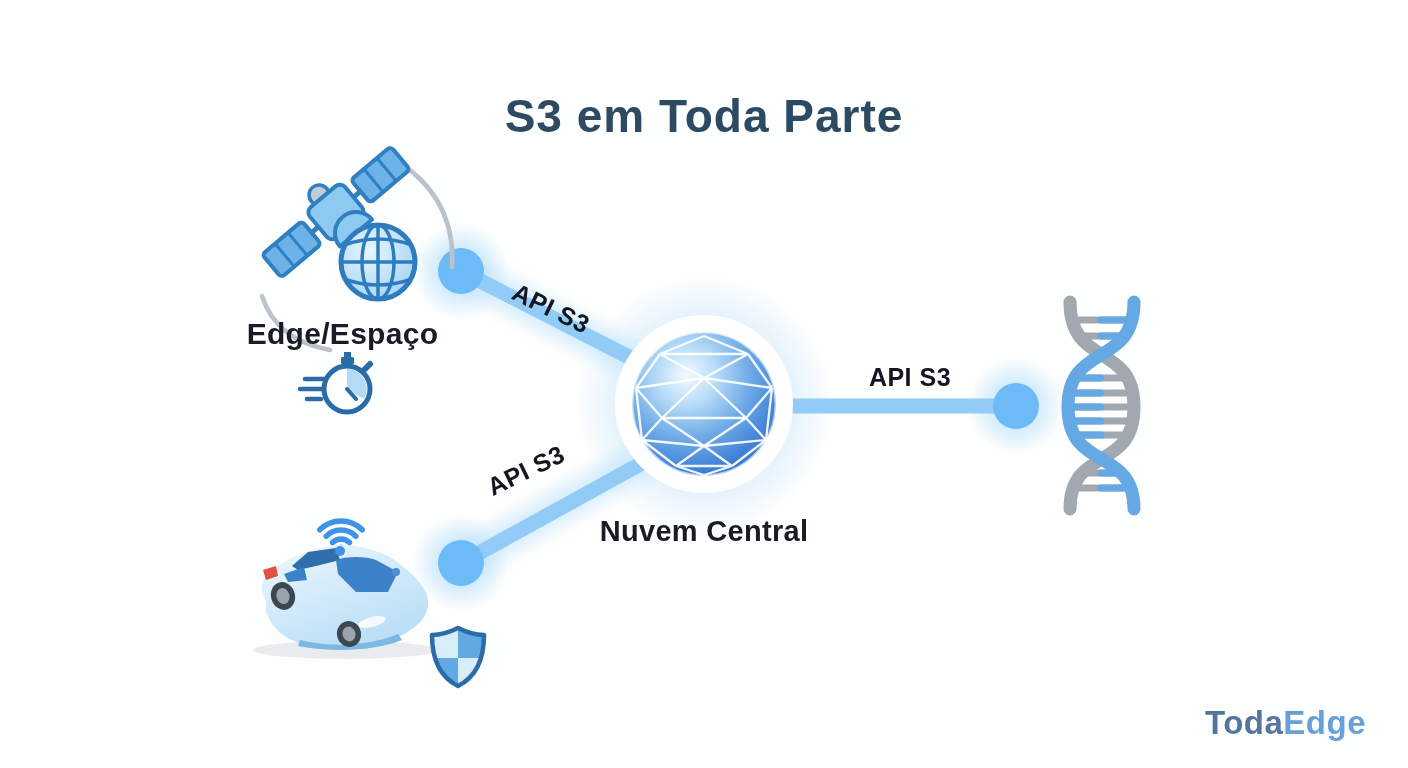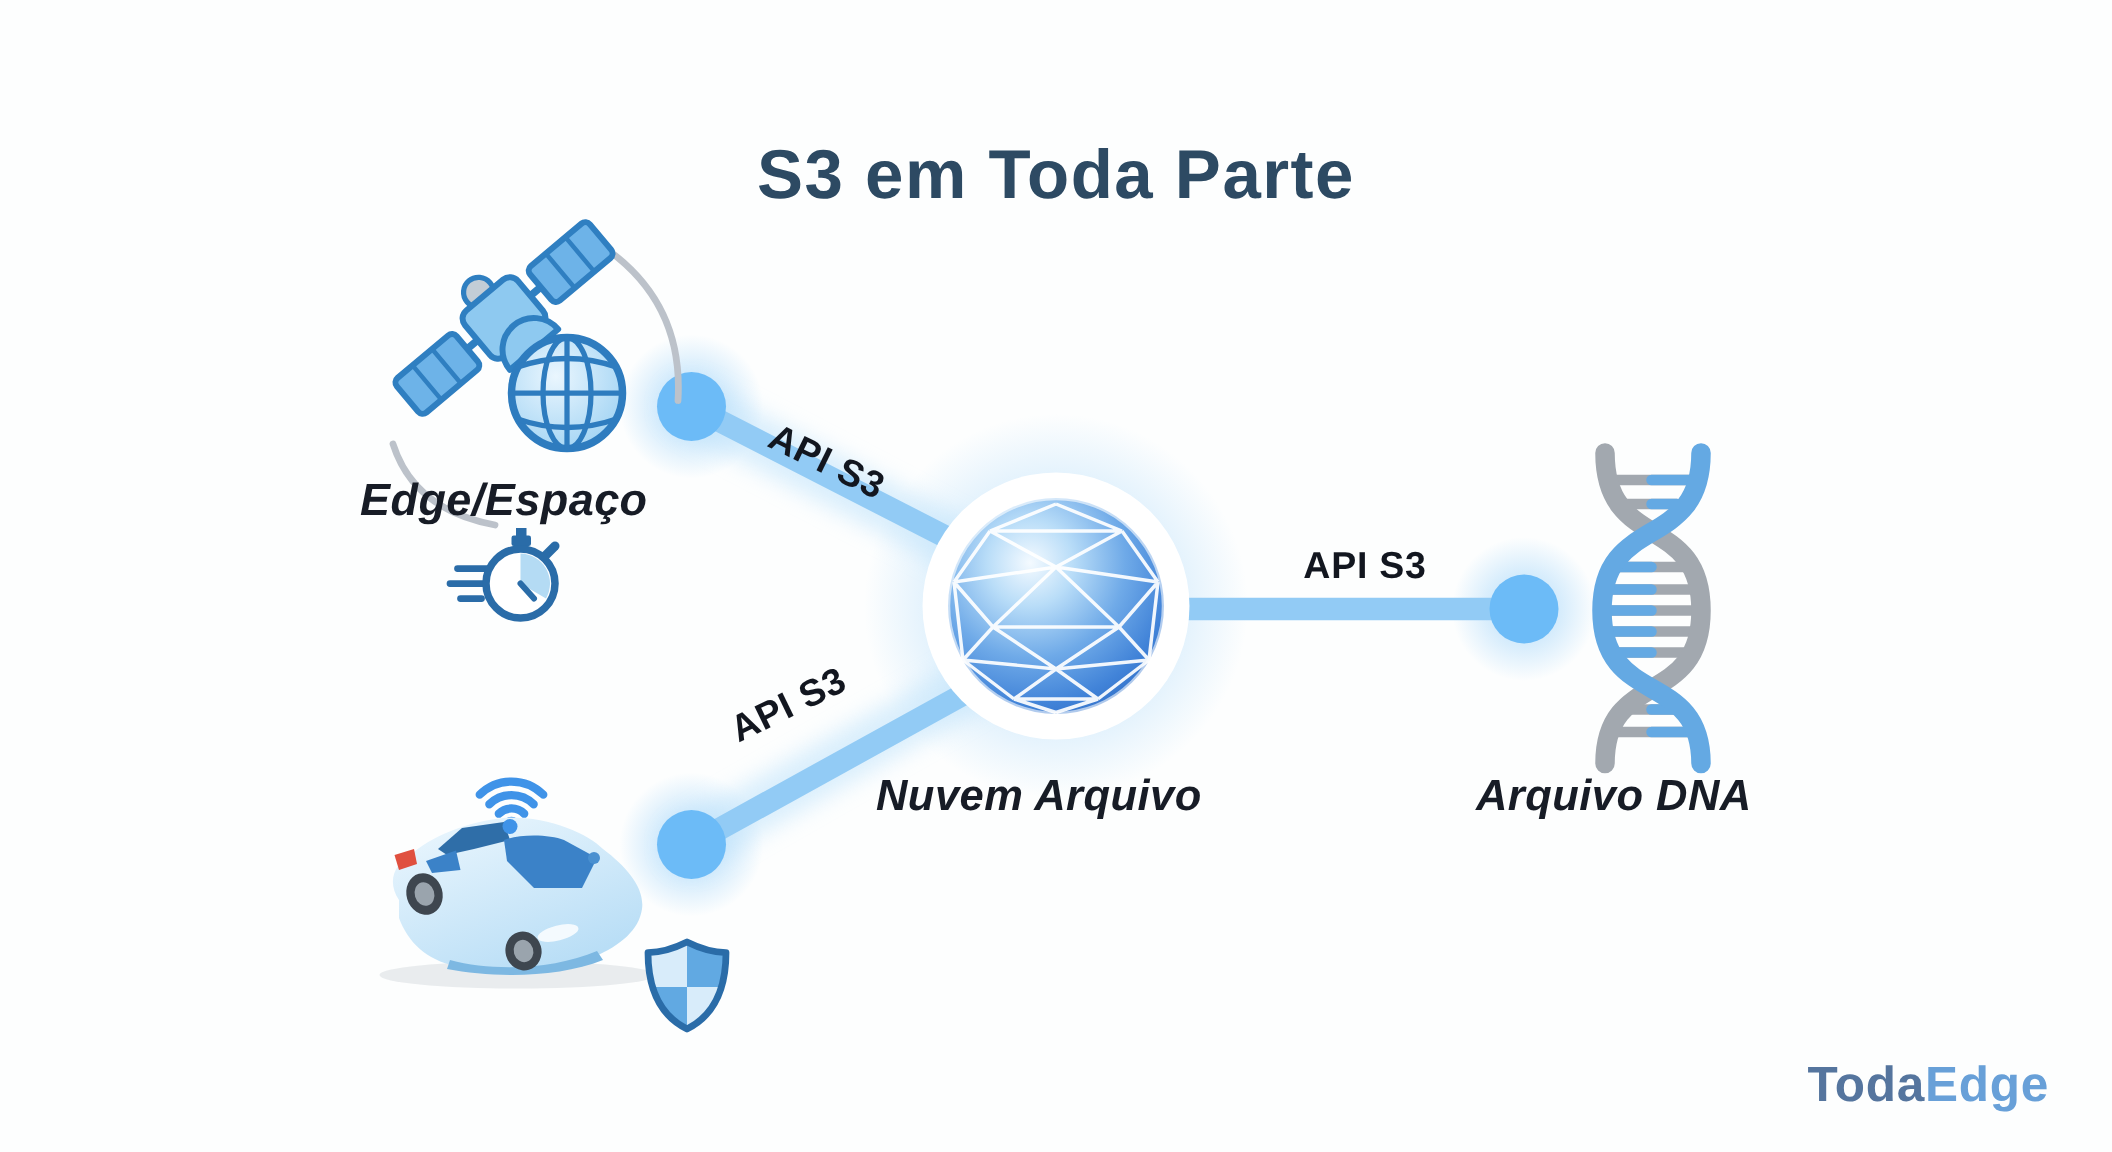--- a/index.html
+++ b/index.html
@@ -21,21 +21,21 @@
   }
   .canvas{position:absolute;inset:0;width:1408px;height:768px;}
   .diagram-svg{position:absolute;left:0;top:0;}
   .page-title{
     position:absolute;left:0;top:58px;width:1408px;
     text-align:center;font-size:46px;font-weight:700;
     color:var(--title-color);letter-spacing:1px;
   }
   .node-label{
     position:absolute;font-weight:700;color:var(--label-color);
-    text-align:left;letter-spacing:.3px;font-style:italic;
+    text-align:center;letter-spacing:.3px;
   }
   .node-label.edge{left:240px;top:317px;width:205px;font-size:30px;}
   .node-label.cloud{left:584px;top:515px;width:240px;font-size:29px;}
   .node-label.dna{left:984px;top:515px;width:240px;font-size:29px;}
   .node-label.iot{left:262px;top:666px;width:165px;font-size:30px;}
   .api-label{
     position:absolute;font-weight:700;font-size:25px;
     color:var(--api-label-color);letter-spacing:.5px;white-space:nowrap;
   }
   .api-label.top-left{left:514px;top:276px;transform:rotate(26deg);transform-origin:left center;}
@@ -226,22 +226,21 @@
         <path d="M1101,488 L1125,488"></path>
       </g>
       <path d="M1070,302 C1070,368 1134,342 1134,407 C1134,472 1070,446 1070,509" fill="none" stroke="#a2a8af" stroke-width="13" stroke-linecap="round"></path>
       <path d="M1134,302 C1134,368 1068,342 1068,407 C1068,472 1134,446 1134,509" fill="none" stroke="#64a9e3" stroke-width="13" stroke-linecap="round"></path>
     </g>
   </svg>
 
   <h1 class="page-title">S3 em Toda Parte</h1>
 
   <div class="node-label edge">Edge/Espaço</div>
-  <div class="node-label cloud">Nuvem Arquivo</div>
-  <div class="node-label dna">Arquivo DNA</div>
+  <div class="node-label cloud">Nuvem Central</div>
 
   <div class="api-label top-left">API S3</div>
   <div class="api-label bottom-left">API S3</div>
   <div class="api-label right">API S3</div>
 
   <div class="logo">
     <span class="host">Toda</span><span class="dime">Edge</span>
   </div>
 </div>
 

